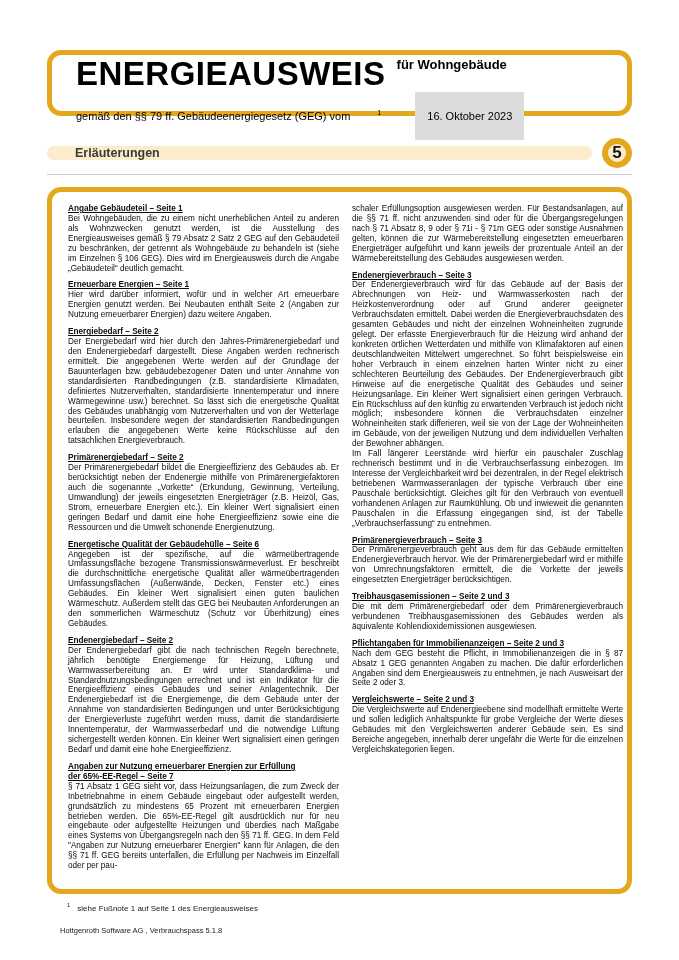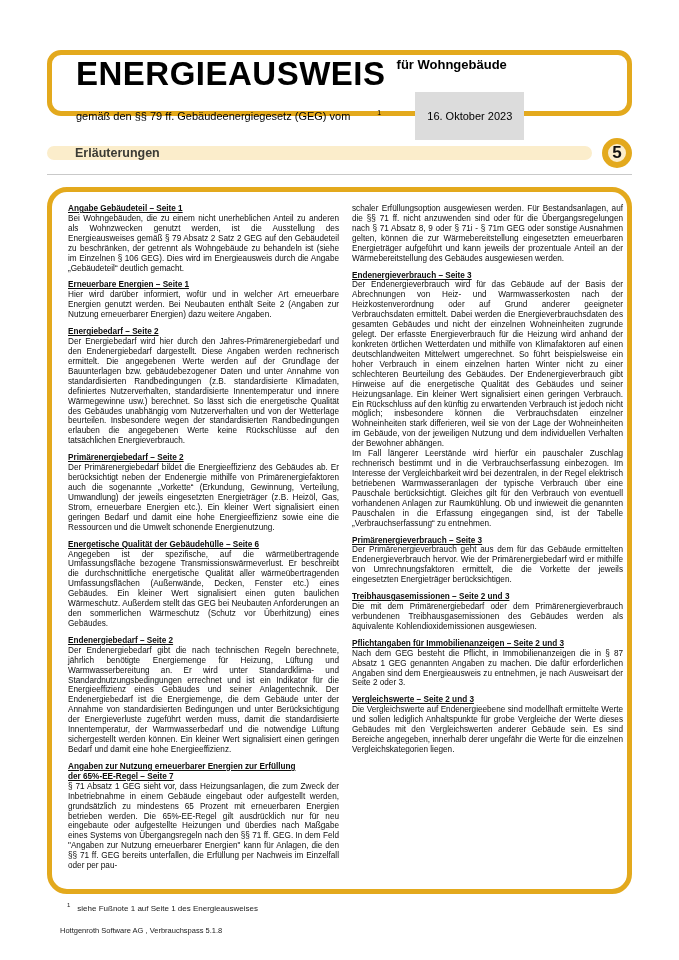--- a/index.html
+++ b/index.html
@@ -39,21 +39,21 @@
     border:6px solid var(--gold); border-radius:50%;
     background:var(--cream);
     display:flex; align-items:center; justify-content:center;
     font-size:17px; font-weight:bold; color:#111;
   }
   .bar-shadow { margin:0 47px 0; height:1px; background:#c9c9c9; }
 
   
   .content-box {
     margin:12px 47px 0; width:585px; height:707px;
-    border:5px solid var(--gold); border-radius:20px;
+    border:5px solid var(--gold); border-radius:14px;
     padding:12px 4px 8px 16px;
     display:flex; gap:13px; overflow:hidden; background:#fff;
   }
   .col { flex:1; min-width:0; font-size:8.2px; line-height:1.21; text-align:justify; color:#0d0d0d; }
   .sec { margin-bottom:7px; }
   .sec-h { font-weight:bold; text-decoration:underline; white-space:pre-line; }
   .sec-b { white-space:pre-line; hyphens:auto; -webkit-hyphens:auto; }
 
   
   .footnote { margin:8px 47px 0; padding-left:20px; font-size:8px; color:#222; }

